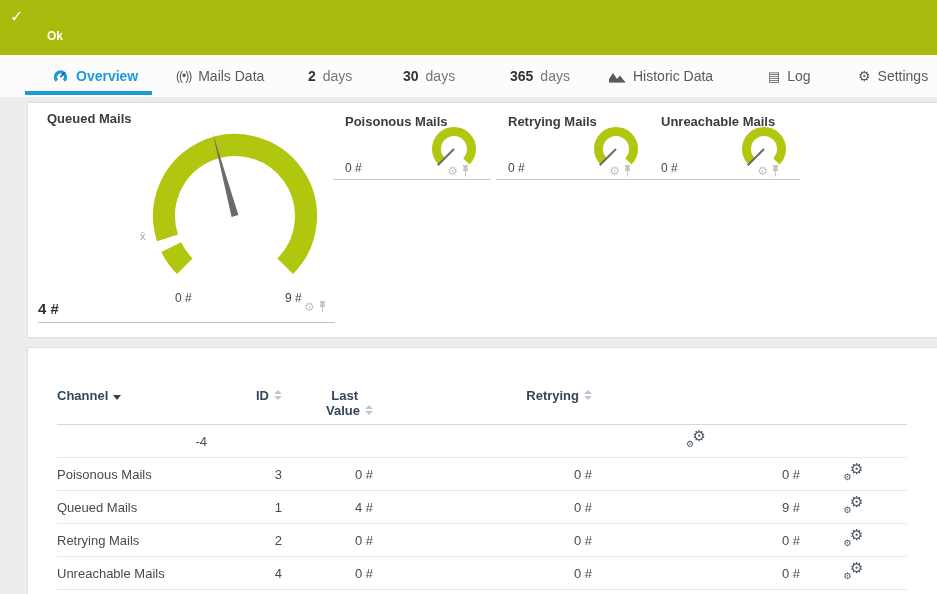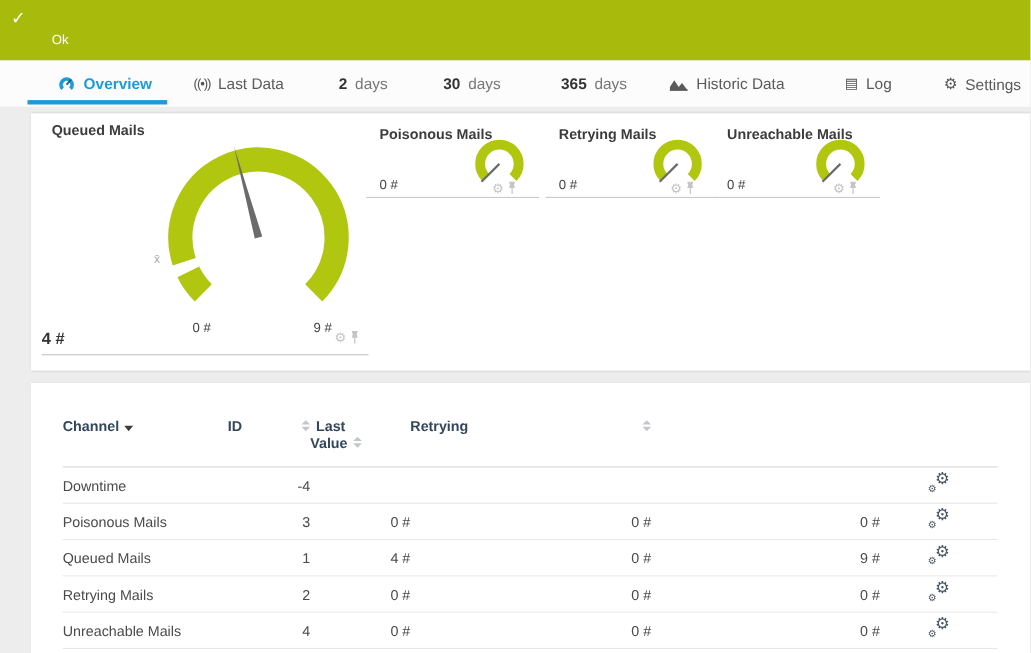--- a/index.html
+++ b/index.html
@@ -11,21 +11,21 @@
     color:#4a4a4a;
   }
   
   .topbar { position:absolute; left:0; top:0; width:937px; height:55px; background:#a8ba0b; }
   .topbar .check { position:absolute; left:10px; top:7px; color:#fff; font-size:16px; font-weight:bold; }
   .titlerow { position:absolute; left:31px; top:5px; display:flex; align-items:center; gap:8px; white-space:nowrap; }
   .kind { color:#fff; font-style:italic; font-size:17px; }
   .title { color:#fff; font-weight:bold; font-size:17px; }
   .flag { color:#f2f4d8; font-size:11px; margin:-10px 0 0 -2px; }
   .stars { color:#fff; font-size:13px; letter-spacing:1px; margin-left:4px; }
-  .status-ok { position:absolute; left:47px; top:29px; color:#fff; font-weight:normal; font-size:12px; }
+  .status-ok { position:absolute; left:47px; top:29px; color:#fff; font-weight:bold; font-size:12px; }
   
   .tabbar { position:absolute; left:0; top:55px; width:937px; height:42px; background:#fcfcfc; }
   .tab { position:absolute; top:13px; display:flex; align-items:center; gap:7px; font-size:14px; color:#5a5a5a; cursor:pointer; white-space:nowrap; }
   .tab.active { color:#1b9cd8; font-weight:bold; }
   .tab .num { font-weight:bold; color:#333; }
   .tab .unit { color:#777;text-align:right; }
   .tab-underline { position:absolute; left:25px; top:36px; width:127px; height:4px; background:#1b9cd8; }
   .live-glyph { font-size:12px; color:#555; letter-spacing:-1px; }
   .log-glyph { font-size:13px; color:#555; }
   .gear-glyph { font-size:14px; color:#555; }
@@ -44,22 +44,22 @@
   .mini-gear { font-size:12px; color:#c5c5c5; line-height:1; }
   .big-underline { position:absolute; left:10px; top:219px; width:297px; border-bottom:1px solid #c3c3c3; }
   
   .gauge-cell { position:absolute; top:7px; height:70px; border-bottom:1px solid #c9c9c9; }
   .cell-title { position:absolute; left:12px; top:4px; font-size:13px; font-weight:bold; color:#3c3c3c; }
   .cell-value { position:absolute; left:12px; bottom:4px; font-size:12px; color:#444; }
   .small-gauge { position:absolute; right:8px; top:13px; }
   .cell-icons { position:absolute; right:20px; bottom:2px; display:flex; gap:3px; align-items:center; }
   
   .grid { display:grid; grid-template-columns:150px 75px 91px 219px 208px 107px; }
-  .thead { padding-top:32px; height:77px; border-bottom:1px solid #d8d8d8; align-items:start; font-size:13px; font-weight:bold; color:#33475b; }
-  .th { display:flex; align-items:flex-start; justify-content:space-between; gap:5px; line-height:15px; cursor:pointer; }
+  .thead { padding-top:40px; height:77px; border-bottom:1px solid #d8d8d8; align-items:start; font-size:13px; font-weight:bold; color:#33475b; }
+  .th { display:flex; align-items:flex-start; justify-content:flex-end; gap:5px; line-height:15px; cursor:pointer; }
   .th.left { justify-content:flex-start; }
   .th-2line { display:flex; flex-direction:column; align-items:flex-end; }
   .th-2line .l1 { margin-right:15px; }
   .th-2line .l2 { display:flex; gap:5px; align-items:flex-start; }
   .sort { display:inline-flex; flex-direction:column; margin-top:2px; }
   .tri { display:block; width:0; height:0; border-left:4px solid transparent; border-right:4px solid transparent; }
   .tri.up { border-bottom:4px solid #c3c7cd; margin-bottom:2px; }
   .tri.down { border-top:4px solid #c3c7cd; }
   .tri.dark { border-top:5px solid #3c3c3c; border-left:4.5px solid transparent; border-right:4.5px solid transparent; margin-top:5px; }
   .trow { height:33px; align-items:center; font-size:13px; color:#4a4a4a; border-bottom:1px solid #e8e8e8; }
@@ -83,21 +83,21 @@
   <div class="tabbar">
     <div class="tab active" style="left:52px">
       <svg width="17" height="15" viewBox="0 0 17 15">
         <path d="M4.96 11.54 A5 5 0 1 1 12.04 11.54" fill="none" stroke="#1b9cd8" stroke-width="3.4"></path>
         <line x1="8.5" y1="8" x2="12.7" y2="3.3" stroke="#0e5f86" stroke-width="1.6"></line>
       </svg>
       <span>Overview</span>
     </div>
     <div class="tab" style="left:176px">
       <span class="live-glyph">((•))</span>
-      <span>Last Data</span>
+      <span>Mails Data</span>
     </div>
     <div class="tab" style="left:308px">
       <span class="num">2</span>
       <span class="unit">days</span>
     </div>
     <div class="tab" style="left:403px">
       <span class="num">30</span>
       <span class="unit">days</span>
     </div>
     <div class="tab" style="left:510px">
@@ -223,21 +223,20 @@
         <span>Retrying</span>
         <span class="sort">
             <i class="tri up"></i>
             <i class="tri down"></i>
           </span>
       </div>
       <div class="th"></div>
     </div>
 
     <div class="grid trow">
-      <div class="td left">Downtime</div>
       <div class="td">-4</div>
       <div class="td"></div>
       <div class="td"></div>
       <div class="td"></div>
       <div class="td center"><span class="gears"><span class="g-big">⚙</span><span class="g-small">⚙</span></span></div>
     </div>
 
     <div class="grid trow">
       <div class="td left">Poisonous Mails</div>
       <div class="td">3</div>

